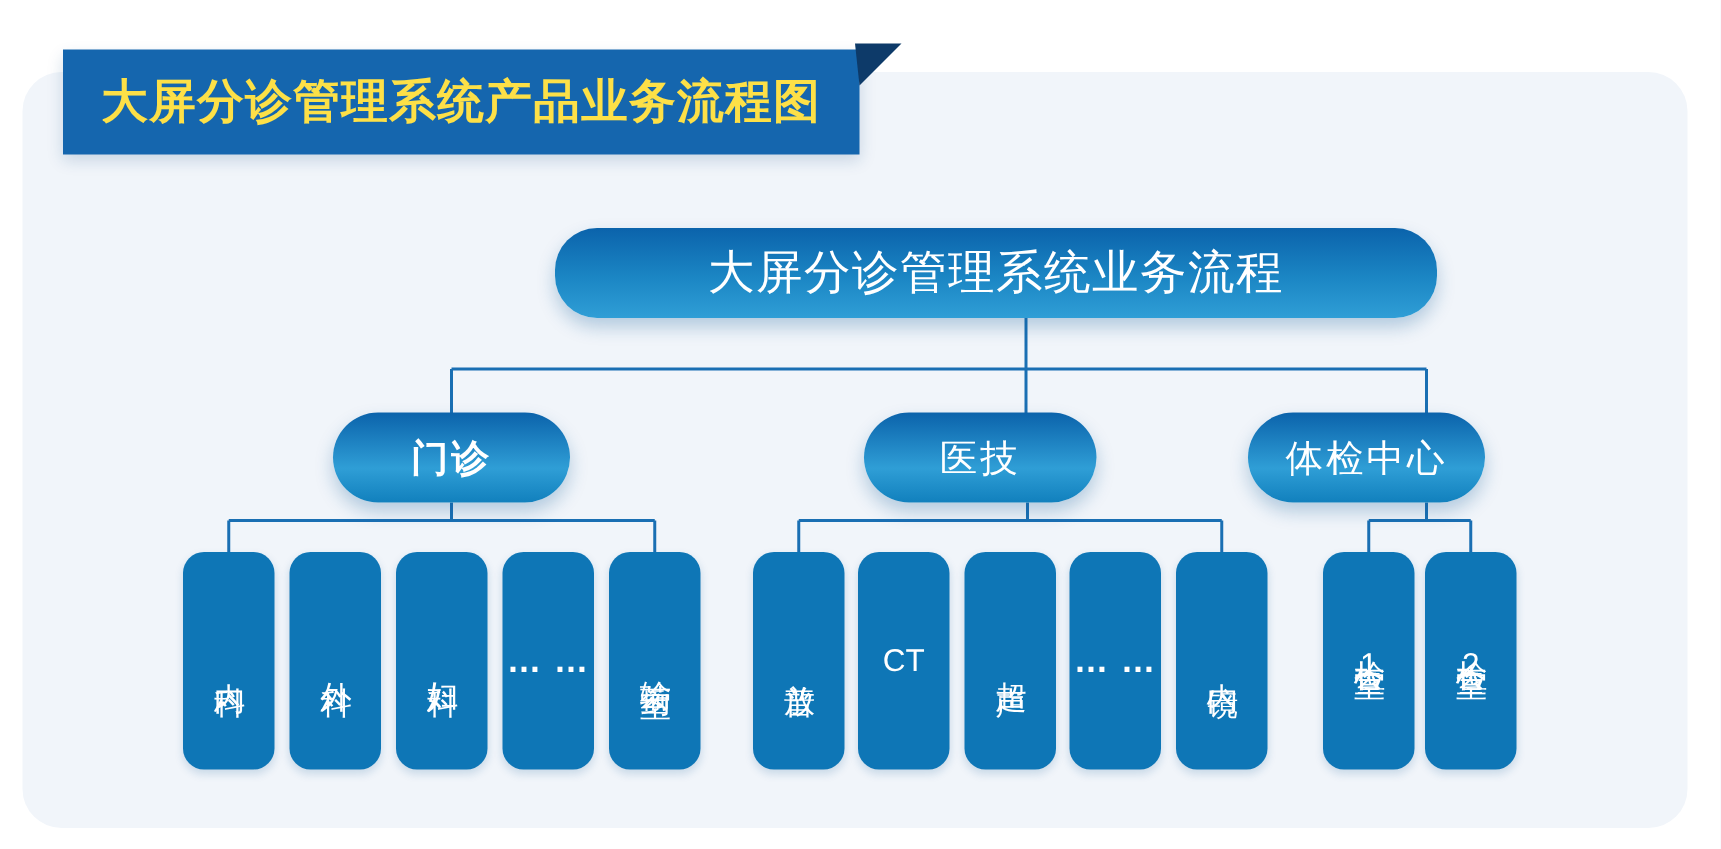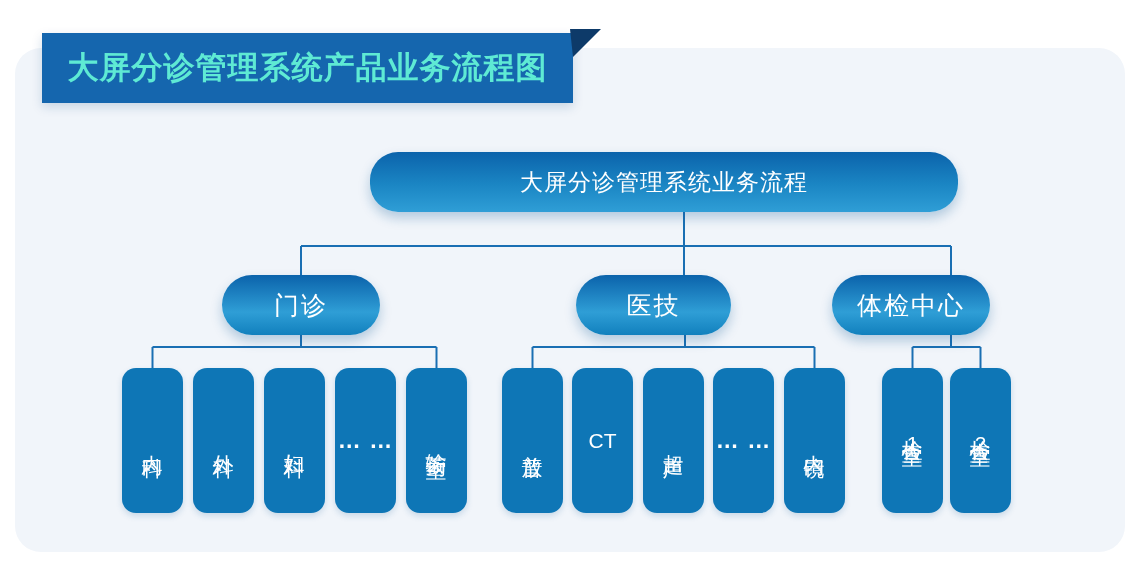--- a/index.html
+++ b/index.html
@@ -25,21 +25,21 @@
   }
   .banner {
     position: absolute;
     left: 42px; top: 33px;
     width: 531px; height: 70px;
     background: #1566ae;
     display: flex; align-items: center; justify-content: center;
     box-shadow: 0 4px 10px rgba(15,70,130,.18);
   }
   .banner-title {
-    color: #5eead4;
+    color: #fde047;
     font-size: 31px;
     font-weight: bold;
     letter-spacing: 1px;
     white-space: nowrap;
   }
   .banner-fold {
     position: absolute;
     left: 556px; top: 27px;
     width: 48px; height: 32px;
   }
@@ -47,33 +47,33 @@
     position: absolute;
     color: #ffffff;
     display: flex; align-items: center; justify-content: center;
     text-align: center;
   }
   .root-node {
     left: 370px; top: 152px;
     width: 588px; height: 60px;
     border-radius: 28px;
     background: linear-gradient(180deg, #0b63ab 0%, #1b86c4 55%, #2f9ed6 100%);
-    font-size: 23px;
+    font-size: 31px;
     letter-spacing: 1px;
     box-shadow: 0 6px 12px rgba(16,88,150,.28);
   }
   .pill {
     top: 275px; height: 60px;
     border-radius: 30px;
     background: linear-gradient(180deg, #0b63ab 0%, #2f9ed6 62%, #1180bd 100%);
     font-size: 25px;
     letter-spacing: 2px;
     box-shadow: 0 6px 12px rgba(16,88,150,.28);
   }
-  .pill-1 { left: 222px; width: 158px; }
+  .pill-1 { left: 222px; width: 158px; font-weight: bold; }
   .pill-2 { left: 576px; width: 155px; }
   .pill-3 { left: 832px; width: 158px; }
   .leaf {
     top: 368px; height: 145px; width: 61px;
     border-radius: 14px;
     background: #0e76b6;
     font-size: 21px;
     box-shadow: 0 3px 6px rgba(16,88,150,.18);
   }
   .leaf .v {

